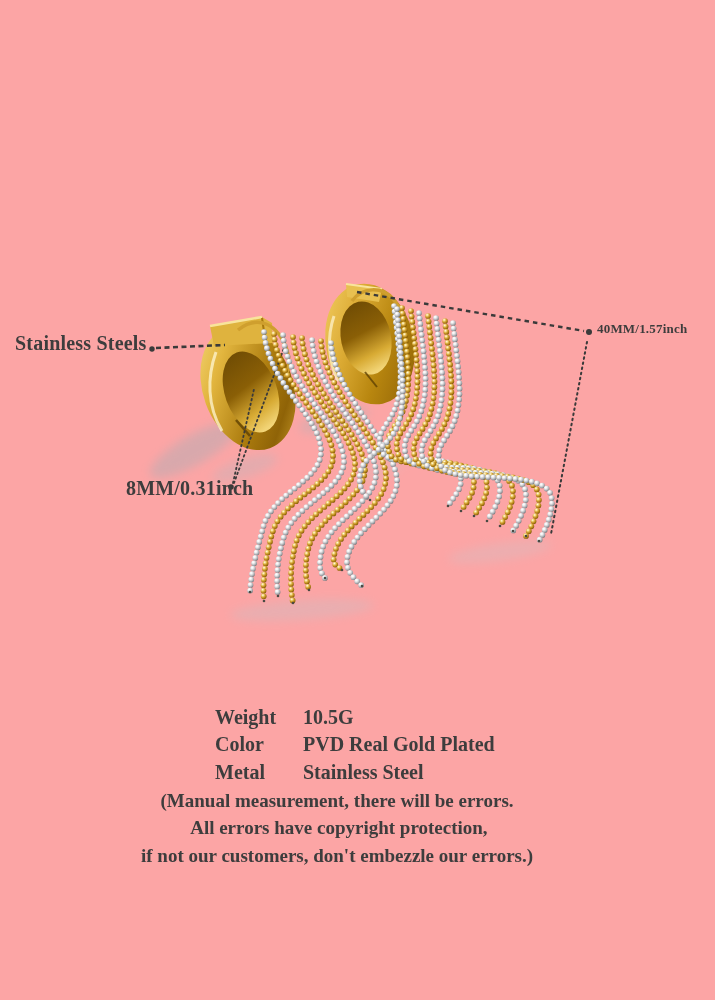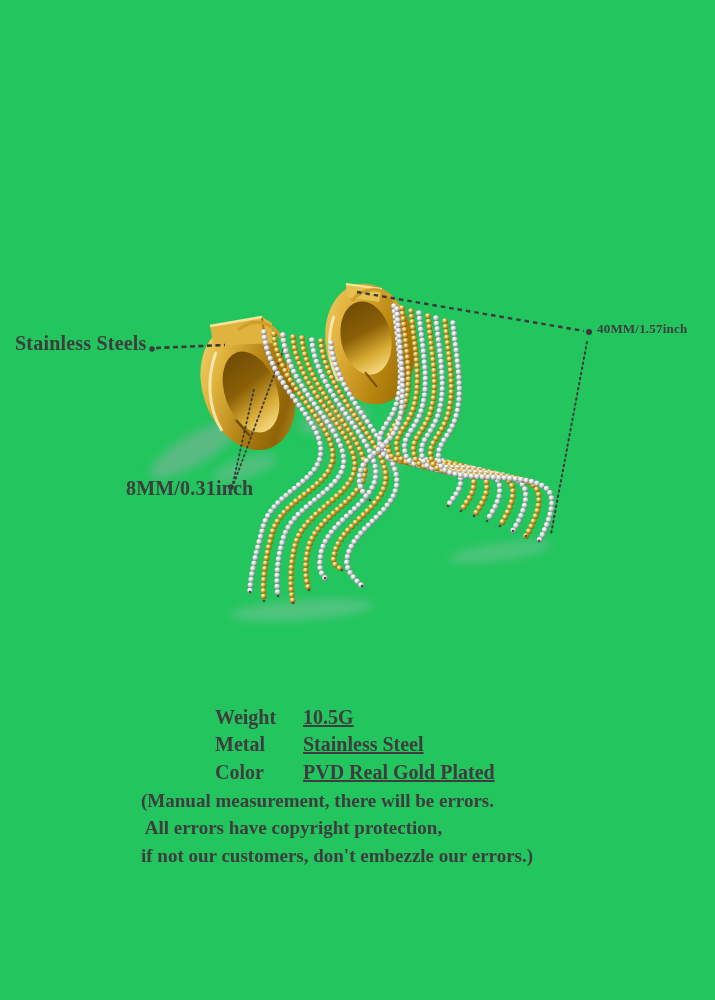--- a/index.html
+++ b/index.html
@@ -1,29 +1,29 @@
 <!DOCTYPE html>
 <html><head>
 <meta charset="utf-8">
 <style>
   html,body{margin:0;padding:0;background:#fff;}
   .stage{
-    position:relative;width:715px;height:1000px;background:#22c55e;overflow:hidden;
+    position:relative;width:715px;height:1000px;background:#fca5a5;overflow:hidden;
     font-family:"Liberation Serif","DejaVu Serif",serif;color:#3d3d3d;
   }
   .art{position:absolute;left:0;top:0;}
   .ann{position:absolute;font-weight:700;white-space:nowrap;letter-spacing:.2px;}
   .ann-material{left:15px;top:332px;font-size:20px;}
   .ann-length{left:597px;top:321px;font-size:13px;}
   .ann-width{left:126px;top:477px;font-size:20px;}
   .specs{position:absolute;left:215px;top:701px;font-weight:700;font-size:20px;}
   .spec-row{display:flex;height:27.6px;align-items:flex-end;}
   .spec-label{width:88px;flex:0 0 88px;}
-  .spec-value{white-space:nowrap;text-decoration:underline;}
-  .disclaimer{position:absolute;left:141px;top:787px;font-weight:700;font-size:19px;line-height:27.4px;}
+  .spec-value{white-space:nowrap;}
+  .disclaimer{position:absolute;left:141px;top:787px;font-weight:700;font-size:19px;line-height:27.4px;text-align:center;}
   .disc-line{white-space:pre;}
 </style>
 </head>
 <body>
 
 <div class="stage">
 
   <svg id="art" class="art" width="715" height="1000" viewBox="0 0 715 1000">
     <defs>
       <linearGradient id="gBandL" x1="0" y1="0" x2="0.9" y2="1">
@@ -1025,26 +1025,26 @@
   <div class="ann ann-material">Stainless Steels</div>
   <div class="ann ann-length">40MM/1.57inch</div>
   <div class="ann ann-width">8MM/0.31inch</div>
 
   <div class="specs">
     <div class="spec-row">
       <span class="spec-label">Weight</span>
       <span class="spec-value">10.5G</span>
     </div>
     <div class="spec-row">
+      <span class="spec-label">Color</span>
+      <span class="spec-value">PVD Real Gold Plated</span>
+    </div>
+    <div class="spec-row">
       <span class="spec-label">Metal</span>
       <span class="spec-value">Stainless Steel</span>
-    </div>
-    <div class="spec-row">
-      <span class="spec-label">Color</span>
-      <span class="spec-value">PVD Real Gold Plated</span>
     </div>
   </div>
 
   <div class="disclaimer">
     <div class="disc-line">(Manual measurement, there will be errors.</div>
     <div class="disc-line"> All errors have copyright protection,</div>
     <div class="disc-line">if not our customers, don't embezzle our errors.)</div>
   </div>
 
 </div>

